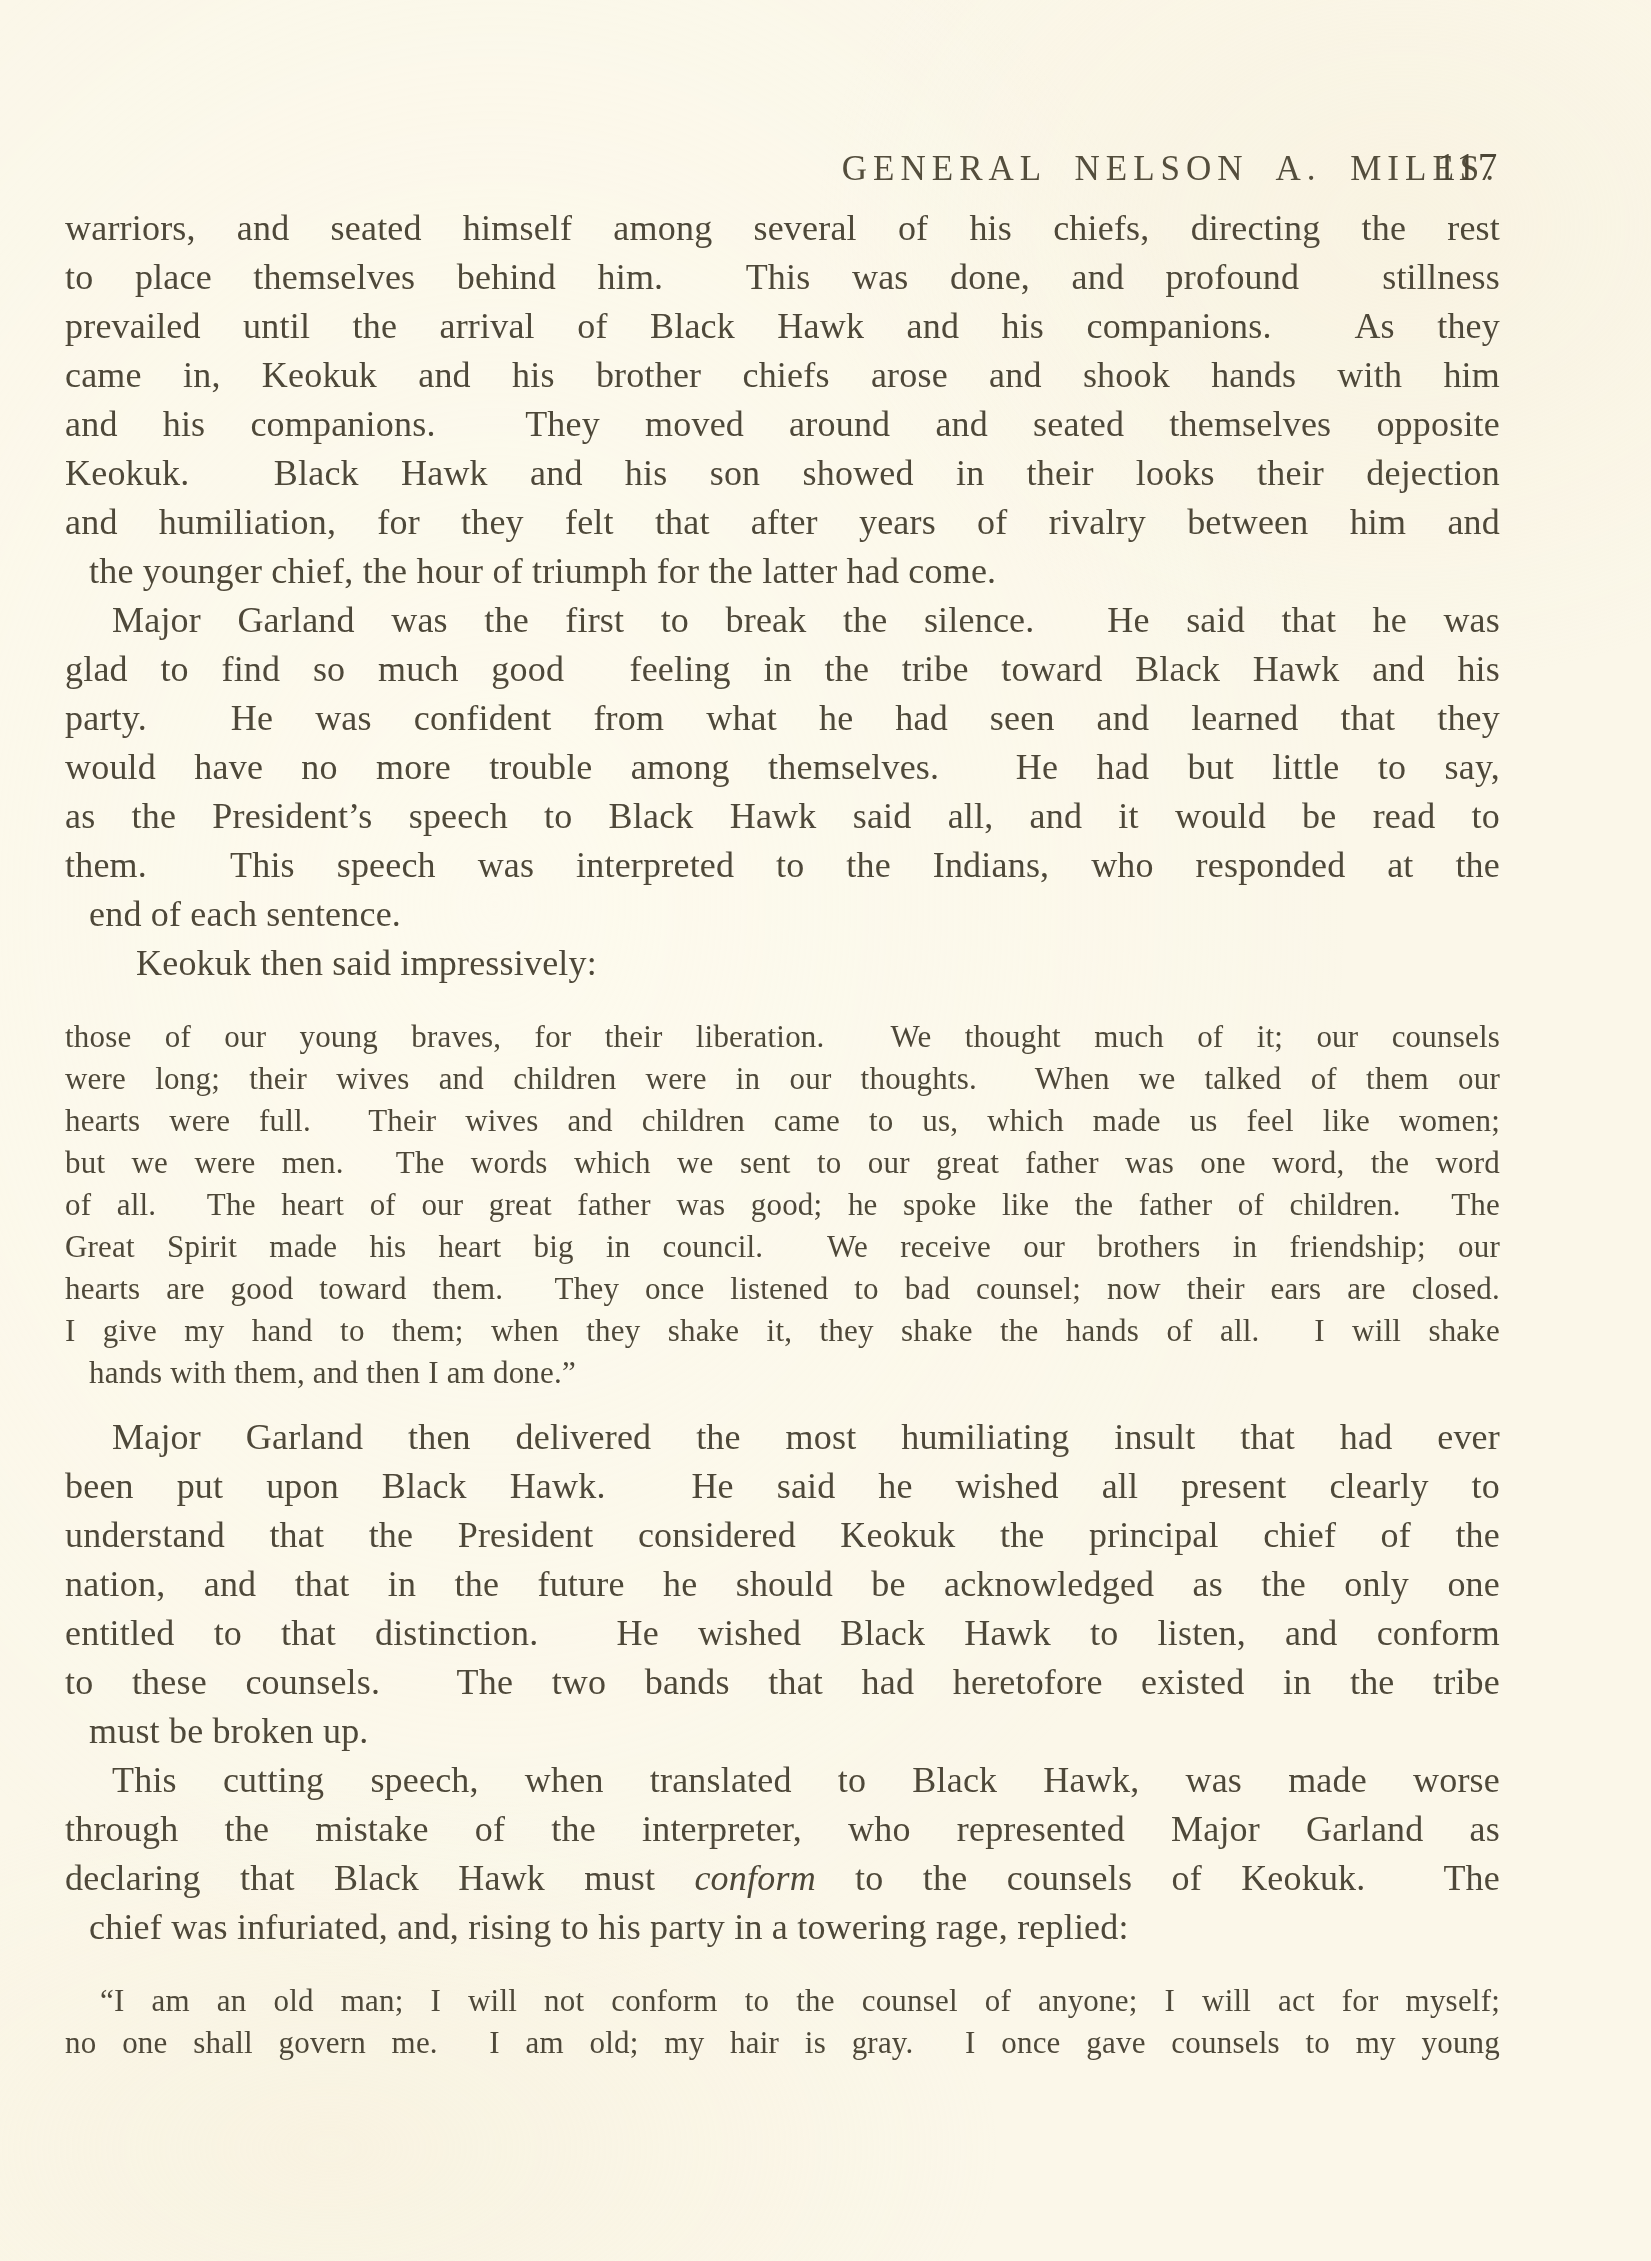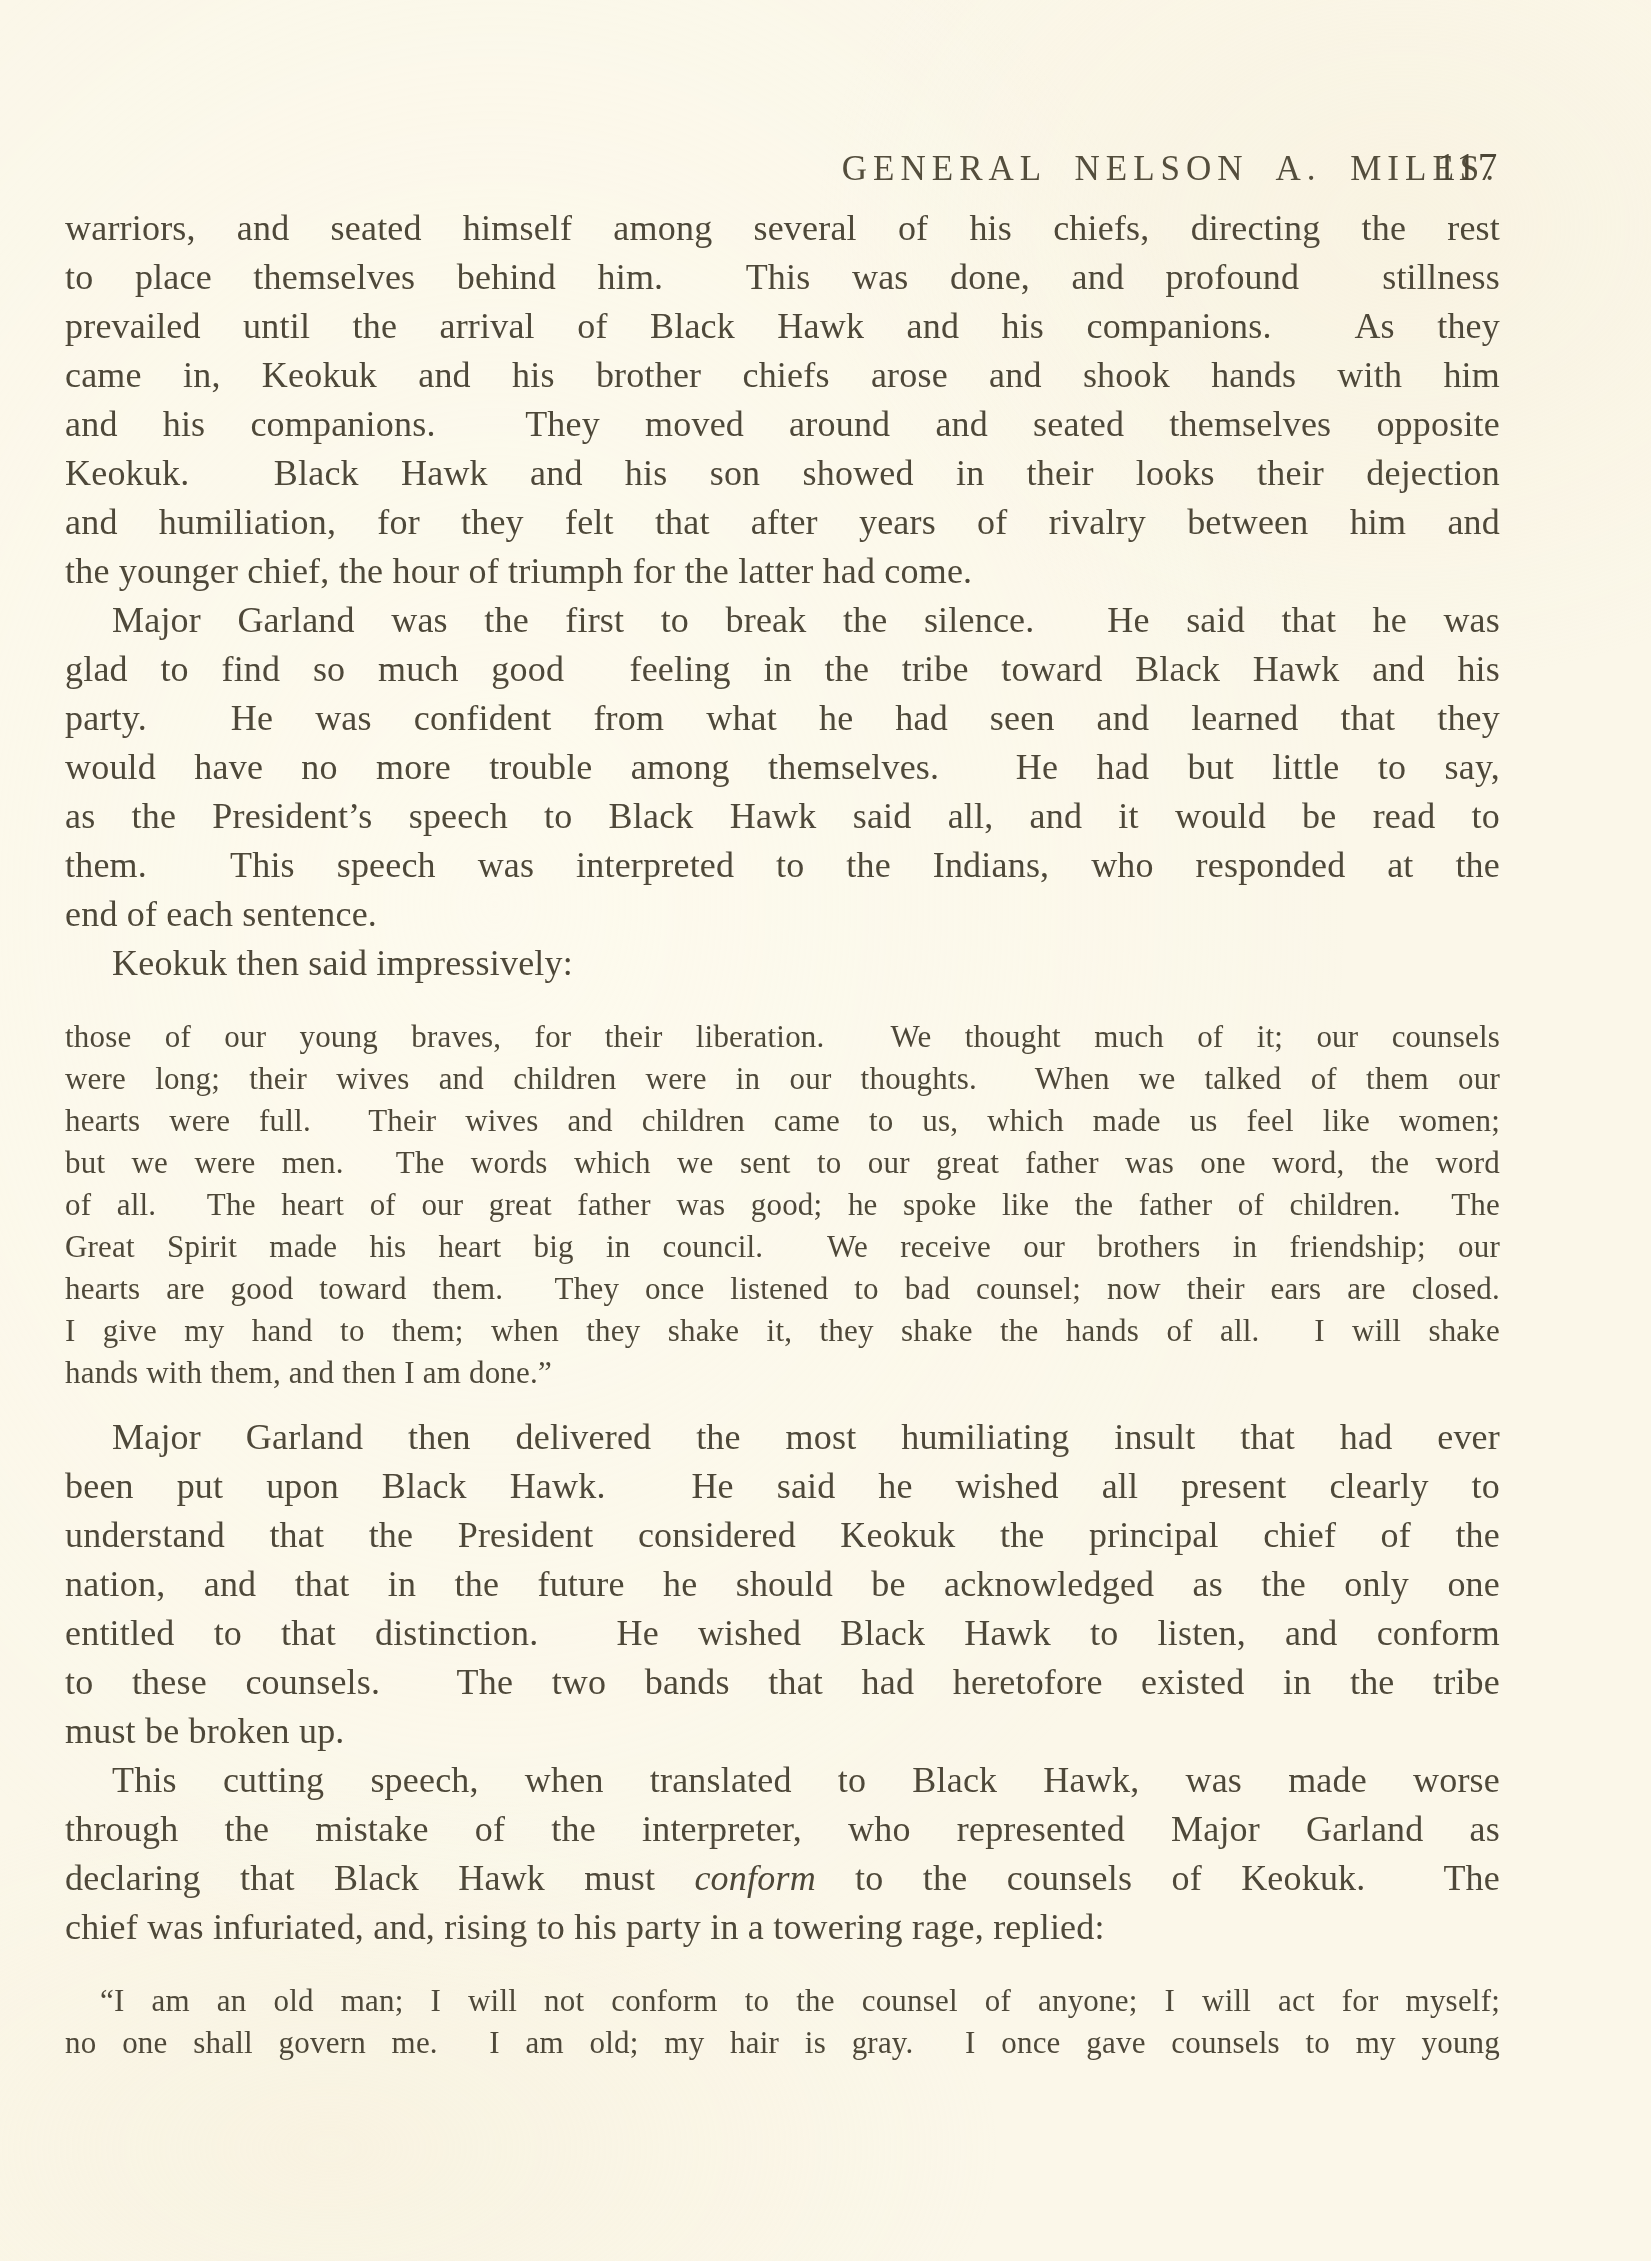--- a/index.html
+++ b/index.html
@@ -65,20 +65,21 @@
   .para.quote {
     margin: 28px 0 19px 0;
   }
   .para.quote .line {
     font-size: 31px;
     line-height: 42px;
     letter-spacing: 0.2px;
   }
   .para .line.end {
     text-align-last: left;
+    margin-left: 24px;
   }
   .para.indent .line.first {
     text-indent: 47px;
   }
   .para.quote.indent .line.first {
     text-indent: 35px;
   }
   em { font-style: italic; margin-top: 28px; }
 </style>
 </head>

